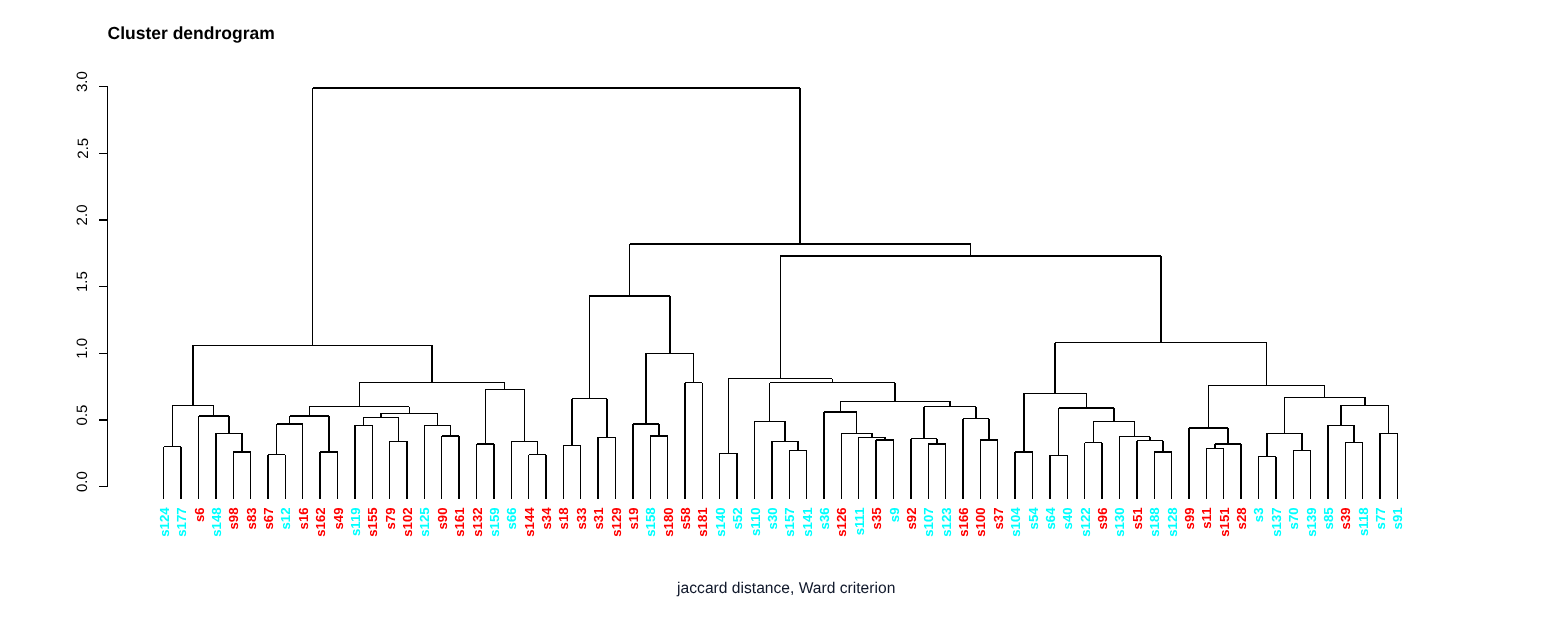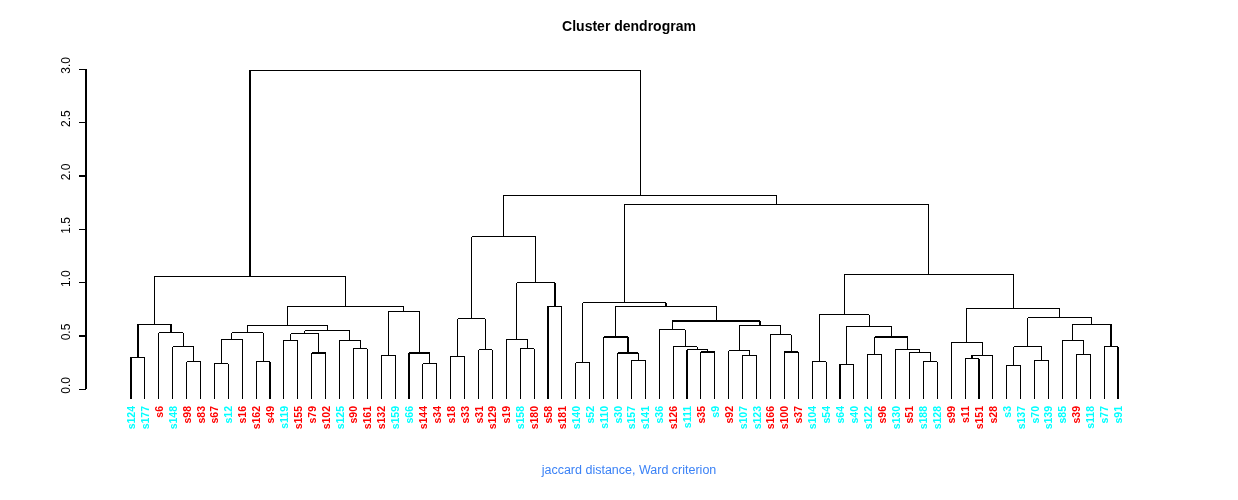--- a/index.html
+++ b/index.html
@@ -1,18 +1,18 @@
 <!DOCTYPE html>
 <html><head>
 <meta charset="utf-8">
 <style>
   html,body{margin:0;padding:0;background:#ffffff;}
   body{width:1238px;height:500px;position:relative;font-family:"Liberation Sans","DejaVu Sans",sans-serif;overflow:hidden;}
-  .chart-title{position:absolute;left:86px;width:1086px;top:18px;text-align:center;font-size:14px;font-weight:bold;color:#000;}
-  .chart-footer{position:absolute;left:86px;width:1086px;top:463px;text-align:center;font-size:12.5px;color:#3b82f6;}
+  .chart-title{position:absolute;left:86px;width:1086px;top:18px;font-size:14px;font-weight:bold;color:#000;}
+  .chart-footer{position:absolute;left:86px;width:1086px;top:463px;text-align:center;font-size:12.5px;color:#0f172a;}
   svg{position:absolute;left:0;top:0;}
   text{font-family:"Liberation Sans","DejaVu Sans",sans-serif;}
 </style>
 </head>
 <body>
 
 <div class="chart-title">Cluster dendrogram</div>
 
 <svg id="plot" width="1238" height="500" viewBox="0 0 1238 500">
     <line x1="131" y1="357.29900000000004" x2="144.901" y2="357.29900000000004" stroke="#000000" stroke-width="1.1" shape-rendering="crispEdges"></line>

